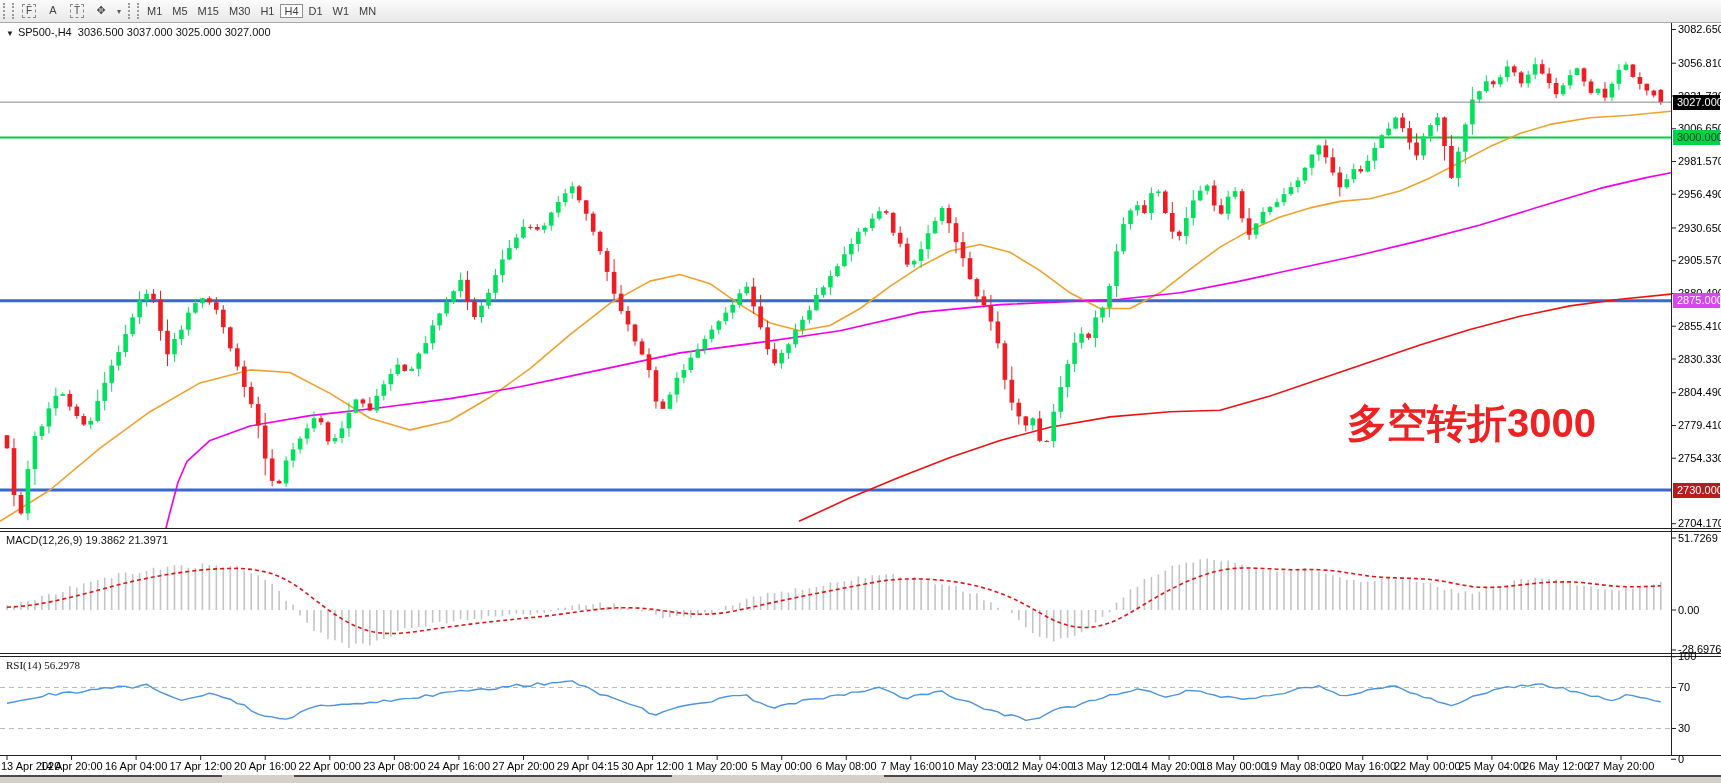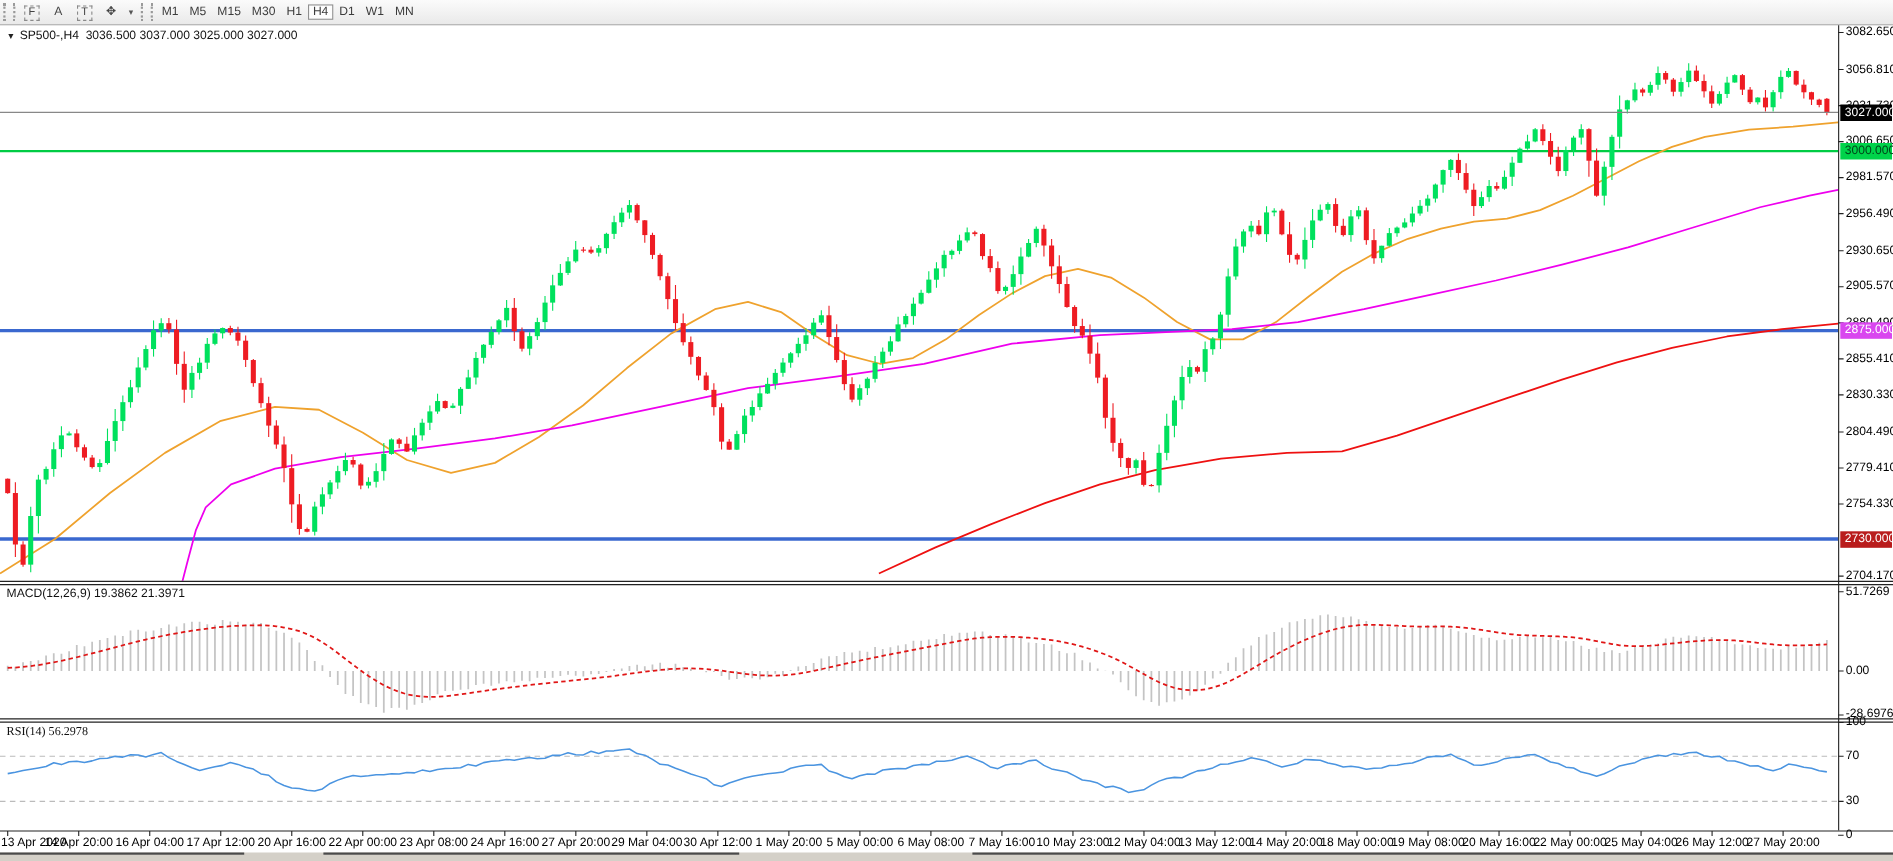--- a/index.html
+++ b/index.html
@@ -884,38 +884,39 @@
   <div id="time-labels">
       <div class="timeLabel" style="left: 1px;">13 Apr 2020</div>
       <div class="timeLabel" style="left: 71.56px; transform: translateX(-50%);">14 Apr 20:00</div>
       <div class="timeLabel" style="left: 136.12px; transform: translateX(-50%);">16 Apr 04:00</div>
       <div class="timeLabel" style="left: 200.68px; transform: translateX(-50%);">17 Apr 12:00</div>
       <div class="timeLabel" style="left: 265.24px; transform: translateX(-50%);">20 Apr 16:00</div>
       <div class="timeLabel" style="left: 329.8px; transform: translateX(-50%);">22 Apr 00:00</div>
       <div class="timeLabel" style="left: 394.36px; transform: translateX(-50%);">23 Apr 08:00</div>
       <div class="timeLabel" style="left: 458.92px; transform: translateX(-50%);">24 Apr 16:00</div>
       <div class="timeLabel" style="left: 523.48px; transform: translateX(-50%);">27 Apr 20:00</div>
-      <div class="timeLabel" style="left: 588.04px; transform: translateX(-50%);">29 Mar 04:00</div>
+      <div class="timeLabel" style="left: 588.04px; transform: translateX(-50%);">29 Apr 04:15</div>
       <div class="timeLabel" style="left: 652.6px; transform: translateX(-50%);">30 Apr 12:00</div>
       <div class="timeLabel" style="left: 717.16px; transform: translateX(-50%);">1 May 20:00</div>
       <div class="timeLabel" style="left: 781.72px; transform: translateX(-50%);">5 May 00:00</div>
       <div class="timeLabel" style="left: 846.28px; transform: translateX(-50%); text-align: right;">6 May 08:00</div>
       <div class="timeLabel" style="left: 910.84px; transform: translateX(-50%);">7 May 16:00</div>
       <div class="timeLabel" style="left: 975.4px; transform: translateX(-50%);">10 May 23:00</div>
       <div class="timeLabel" style="left: 1039.96px; transform: translateX(-50%);">12 May 04:00</div>
       <div class="timeLabel" style="left: 1104.52px; transform: translateX(-50%);">13 May 12:00</div>
       <div class="timeLabel" style="left: 1169.08px; transform: translateX(-50%);">14 May 20:00</div>
       <div class="timeLabel" style="left: 1233.64px; transform: translateX(-50%);">18 May 00:00</div>
       <div class="timeLabel" style="left: 1298.2px; transform: translateX(-50%);">19 May 08:00</div>
       <div class="timeLabel" style="left: 1362.76px; transform: translateX(-50%);">20 May 16:00</div>
       <div class="timeLabel" style="left: 1427.32px; transform: translateX(-50%);">22 May 00:00</div>
       <div class="timeLabel" style="left: 1491.88px; transform: translateX(-50%);">25 May 04:00</div>
       <div class="timeLabel" style="left: 1556.44px; transform: translateX(-50%);">26 May 12:00</div>
       <div class="timeLabel" style="left: 1621px; transform: translateX(-50%);">27 May 20:00</div>
     </div>
 
+  <div id="annotation" style="left: 1347px; top: 396px; color: rgb(238, 34, 34);">多空转折3000</div>
 
   <div id="statusStrip" style="background: rgb(212, 208, 200);">
       <div class="stripSeg" style="left: 0px; width: 222px; background: rgb(74, 74, 74);"></div>
       <div class="stripSeg" style="left: 294px; width: 378px; background: rgb(74, 74, 74);"></div>
       <div class="stripSeg" style="left: 884px; width: 837px; background: rgb(74, 74, 74);"></div>
     </div>
 </div>
 
 </body></html>

